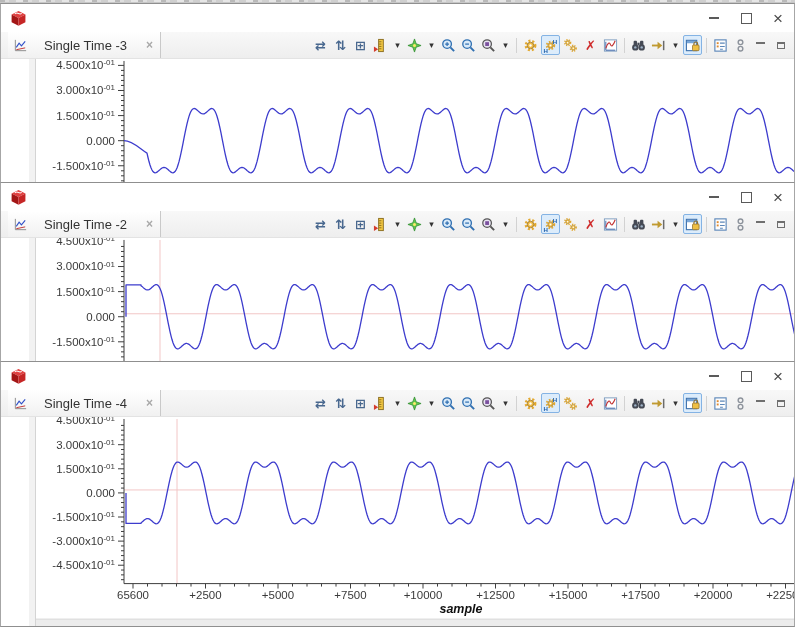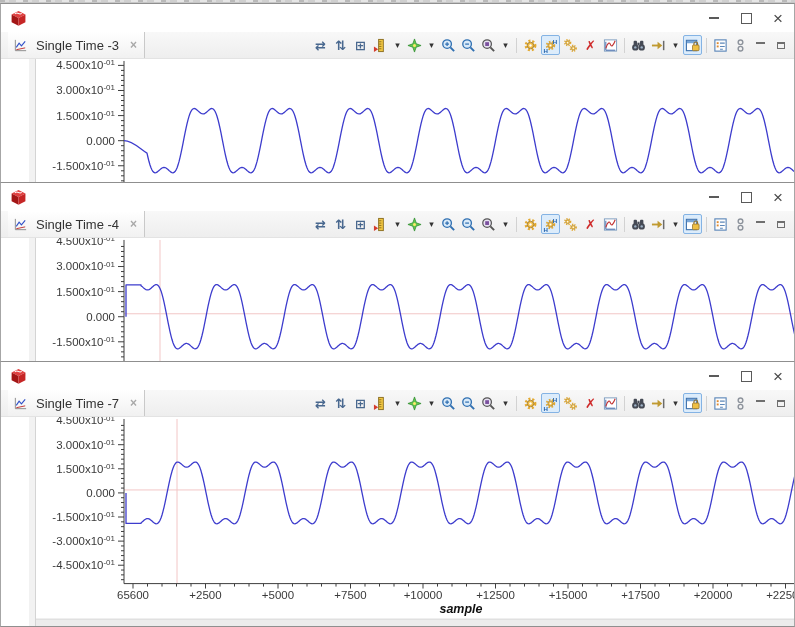--- a/index.html
+++ b/index.html
@@ -14,21 +14,21 @@
   .titlebar{height:28px;flex:0 0 28px;background:#ffffff;display:flex;align-items:center;padding-left:9px;}
   .cubeicon{width:17px;height:17px;display:inline-flex;}
   .cubeicon svg{width:17px;height:17px;}
   .grow{flex:1;}
   .wbtn{width:32px;height:28px;display:flex;align-items:center;justify-content:center;color:#5a5a5a;cursor:default;}
   .glyph-min{width:10px;height:1.5px;background:#5a5a5a;display:block;}
   .glyph-max{width:9px;height:9px;border:1.2px solid #5a5a5a;display:block;}
   .wclose{font-size:17px;font-weight:300;color:#4a4a4a;line-height:1;}
   .tabrow{height:26px;flex:0 0 26px;background:linear-gradient(#f8f8f8,#eeeeee);display:flex;align-items:stretch;
           padding-left:7px;border-bottom:1px solid #e3e3e3;box-sizing:content-box;}
-  .tab{display:flex;align-items:center;gap:8px;padding:0 7px 0 5px;background:linear-gradient(#ffffff,#f1f1f1);
+  .tab{display:flex;align-items:center;gap:16px;padding:0 7px 0 5px;background:linear-gradient(#ffffff,#f1f1f1);
        border-right:1px solid #c9c9c9;font-size:13px;color:#333;white-space:nowrap;}
   .tabicon{width:15px;height:15px;display:inline-flex;}
   .tabicon svg{width:15px;height:15px;}
   .tabclose{color:#a9a9a9;font-size:12px;font-weight:bold;margin-left:3px;line-height:1;}
   .toolbar{margin-left:auto;display:flex;align-items:center;gap:1px;padding-right:4px;}
   .ticon{width:17px;height:18px;display:flex;align-items:center;justify-content:center;
          border:1px solid transparent;border-radius:2px;flex:0 0 auto;}
   .ticon svg{width:15px;height:15px;}
   .ticon.active{background:#dcecfb;border-color:#84b3e4;}
   .ticon.glyph{font-size:13px;font-weight:bold;color:#49688f;}
@@ -272,21 +272,21 @@
     </div>
     <div class="tabrow">
       <div class="tab">
         <span class="tabicon">
               <svg viewBox="0 0 16 16">
                 <path d="M2.5 2v11.5H14" stroke="#8a8a8a" fill="none"></path>
                 <path d="M3.5 10l3-4.5 2.5 3 4-5" stroke="#3050c8" stroke-width="1.2" fill="none"></path>
                 <path d="M3.5 12.5l9.5-2" stroke="#c03030" stroke-width="1" fill="none"></path>
               </svg>
             </span>
-        <span class="tablabel">Single Time -4</span>
+        <span class="tablabel">Single Time -2</span>
         <span class="tabclose">×</span>
       </div>
       <div class="toolbar">
             <span class="ticon glyph">⇄</span>
             <span class="ticon glyph">⇅</span>
             <span class="ticon glyph">⊞</span>
             <span class="ticon">
               <svg viewBox="0 0 16 16">
                 <rect x="6" y="1.5" width="5" height="13" fill="#f3c843" stroke="#8a6d1f"></rect>
                 <path d="M6.5 4h2.5M6.5 6.5h2.5M6.5 9h2.5M6.5 11.5h2.5" stroke="#8a6d1f" fill="none"></path>
@@ -475,21 +475,21 @@
     </div>
     <div class="tabrow">
       <div class="tab">
         <span class="tabicon">
               <svg viewBox="0 0 16 16">
                 <path d="M2.5 2v11.5H14" stroke="#8a8a8a" fill="none"></path>
                 <path d="M3.5 10l3-4.5 2.5 3 4-5" stroke="#3050c8" stroke-width="1.2" fill="none"></path>
                 <path d="M3.5 12.5l9.5-2" stroke="#c03030" stroke-width="1" fill="none"></path>
               </svg>
             </span>
-        <span class="tablabel">Single Time -7</span>
+        <span class="tablabel">Single Time -4</span>
         <span class="tabclose">×</span>
       </div>
       <div class="toolbar">
             <span class="ticon glyph">⇄</span>
             <span class="ticon glyph">⇅</span>
             <span class="ticon glyph">⊞</span>
             <span class="ticon">
               <svg viewBox="0 0 16 16">
                 <rect x="6" y="1.5" width="5" height="13" fill="#f3c843" stroke="#8a6d1f"></rect>
                 <path d="M6.5 4h2.5M6.5 6.5h2.5M6.5 9h2.5M6.5 11.5h2.5" stroke="#8a6d1f" fill="none"></path>

